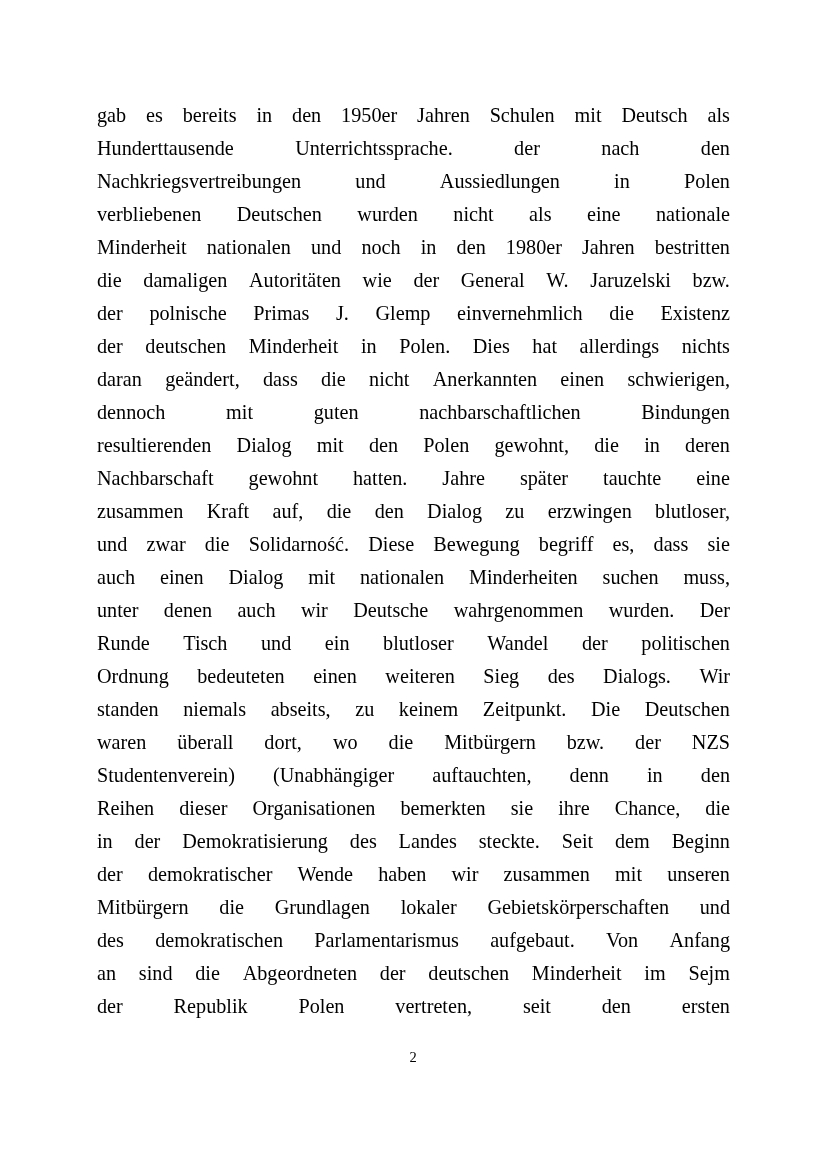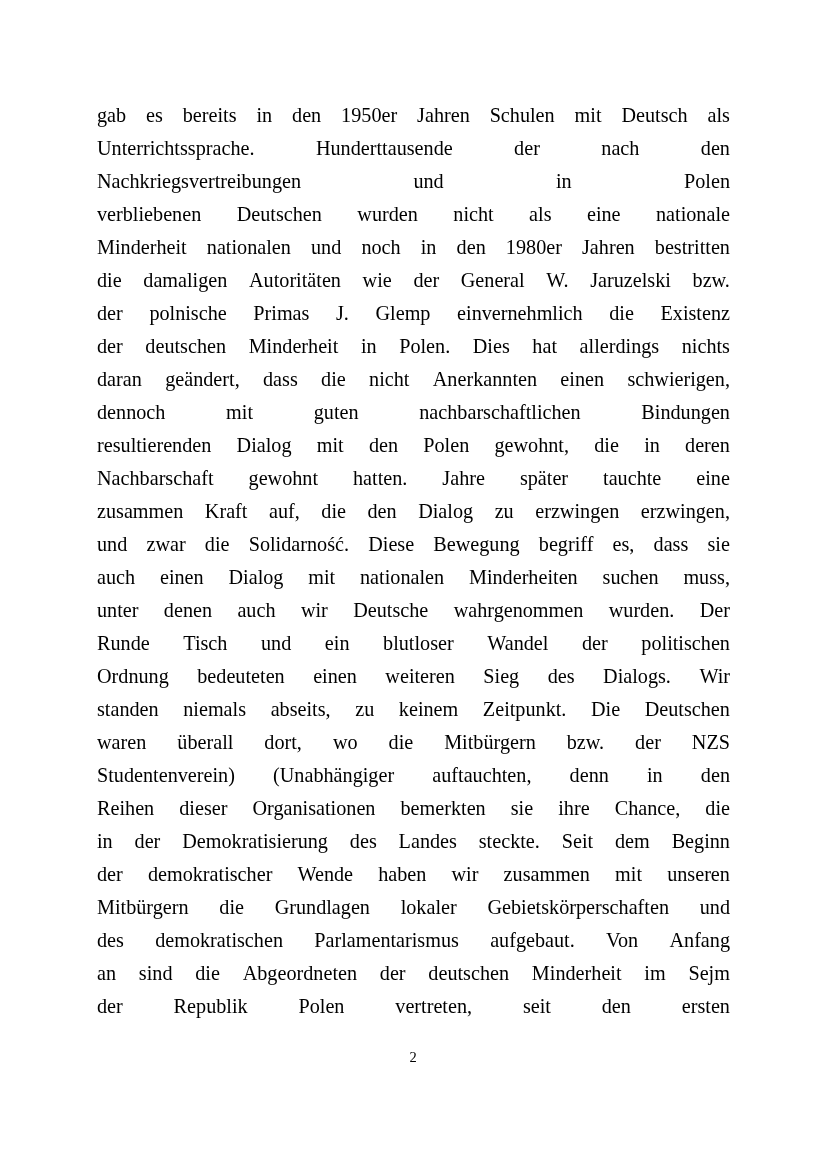--- a/index.html
+++ b/index.html
@@ -79,29 +79,30 @@
         <span class="w">in</span>
         <span class="w">den</span>
         <span class="w">1950er</span>
         <span class="w">Jahren</span>
         <span class="w">Schulen</span>
         <span class="w">mit</span>
         <span class="w">Deutsch</span>
         <span class="w">als</span>
       </div>
       <div class="para-line">
+        <span class="w">Hunderttausende</span>
         <span class="w">Unterrichtssprache.</span>
-        <span class="w">Hunderttausende</span>
         <span class="w">der</span>
         <span class="w">nach</span>
         <span class="w">den</span>
       </div>
       <div class="para-line">
         <span class="w">Nachkriegsvertreibungen</span>
         <span class="w">und</span>
+        <span class="w">Aussiedlungen</span>
         <span class="w">in</span>
         <span class="w">Polen</span>
       </div>
       <div class="para-line">
         <span class="w">verbliebenen</span>
         <span class="w">Deutschen</span>
         <span class="w">wurden</span>
         <span class="w">nicht</span>
         <span class="w">als</span>
         <span class="w">eine</span>
@@ -189,21 +190,21 @@
       </div>
       <div class="para-line">
         <span class="w">zusammen</span>
         <span class="w">Kraft</span>
         <span class="w">auf,</span>
         <span class="w">die</span>
         <span class="w">den</span>
         <span class="w">Dialog</span>
         <span class="w">zu</span>
         <span class="w">erzwingen</span>
-        <span class="w">erzwingen,</span>
+        <span class="w">blutloser,</span>
       </div>
       <div class="para-line">
         <span class="w">und</span>
         <span class="w">zwar</span>
         <span class="w">die</span>
         <span class="w">Solidarność.</span>
         <span class="w">Diese</span>
         <span class="w">Bewegung</span>
         <span class="w">begriff</span>
         <span class="w">es,</span>

